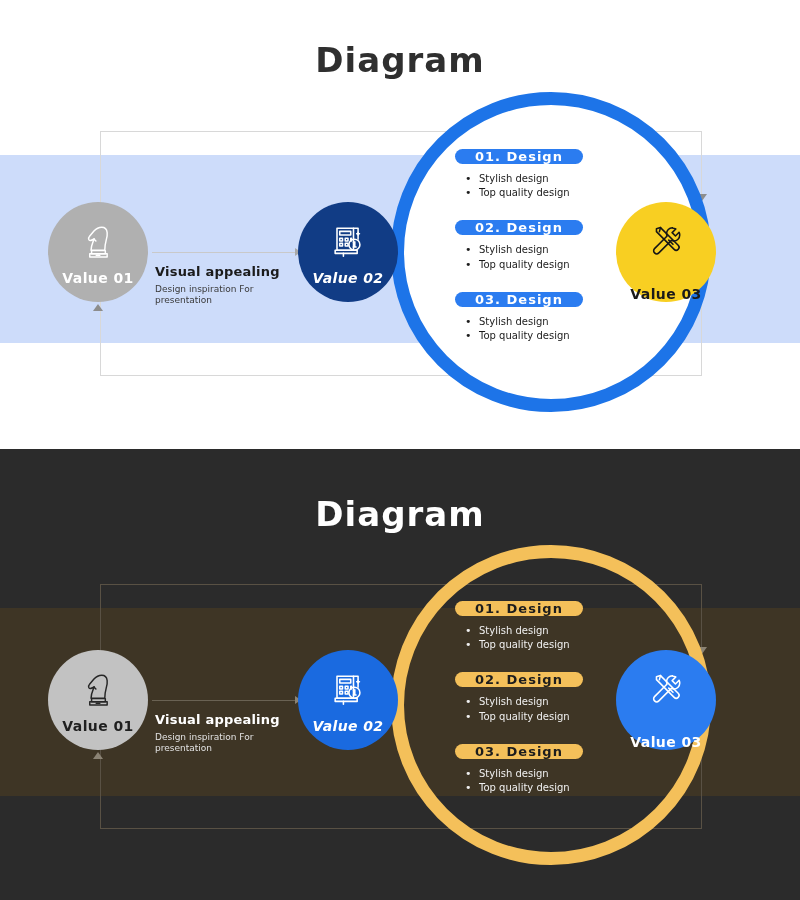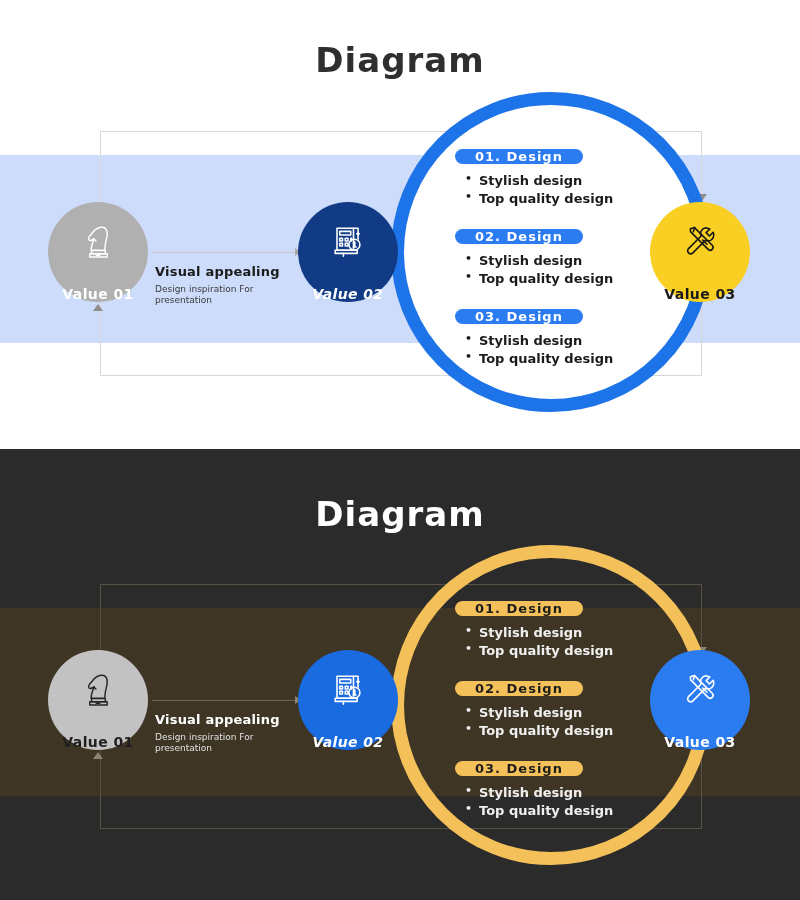--- a/index.html
+++ b/index.html
@@ -78,29 +78,29 @@
     width:320px;height:320px;border-radius:50%;
     box-sizing:border-box;
     border:13px solid #1d74e8;
     background:#ffffff;
   }
   .panel-dark .ring{border-color:#f4c05a;background:transparent;}
 
   
   .vcircle{
     position:absolute;width:100px;height:100px;border-radius:50%;
-    display:flex;flex-direction:column;align-items:center;justify-content:space-between;
+    display:flex;flex-direction:column;align-items:center;justify-content:flex-start;
     box-sizing:border-box;padding-top:17px;
   }
   .vcircle .vlabel{
     font-size:14px;font-weight:bold;margin-top:7px;letter-spacing:.4px;
   }
   .v1{left:48px;top:202px;background:#b0b0b0;}
   .v2{left:298px;top:202px;background:#113c85;}
-  .v3{left:650px;top:202px;background:#f8cf22;}
+  .v3{left:616px;top:202px;background:#f8cf22;gap:16px;}
   .v1 .vlabel{color:#ffffff;}
   .v2 .vlabel{color:#ffffff;font-style:italic;}
   .v3 .vlabel{color:#1a1a1a;}
 
   .panel-dark .v1{background:#c2c2c2;}
   .panel-dark .v2{background:#1a6ae0;}
   .panel-dark .v3{background:#2b7cf0;}
   .panel-dark .v1 .vlabel{color:#1f1f1f;}
   .panel-dark .v2 .vlabel{color:#ffffff;}
   .panel-dark .v3 .vlabel{color:#ffffff;}
@@ -121,22 +121,22 @@
   .block{margin-bottom:17px;}
   .badge{
     display:inline-block;
     background:#2b7cf0;color:#ffffff;
     font-size:13px;font-weight:bold;letter-spacing:1px;
     padding:0 20px;border-radius:11px;
   }
   .panel-dark .badge{background:#f4c05a;color:#1d1d1d;}
   .bullets{margin:7px 0 0 10px;padding:0;list-style:none;}
   .bullets li{
-    font-size:13px;color:#1b1b1b;line-height:1.42;
-    position:relative;padding-left:14px;font-weight:bold;
+    font-size:10px;color:#1b1b1b;line-height:1.42;
+    position:relative;padding-left:14px;
   }
   .bullets li:before{
     content:"•";position:absolute;left:0;top:-1px;font-size:11px;
   }
   .panel-dark .bullets li{color:#f0f0f0;}
 </style>
 </head>
 <body>
 
 <div class="stage">

